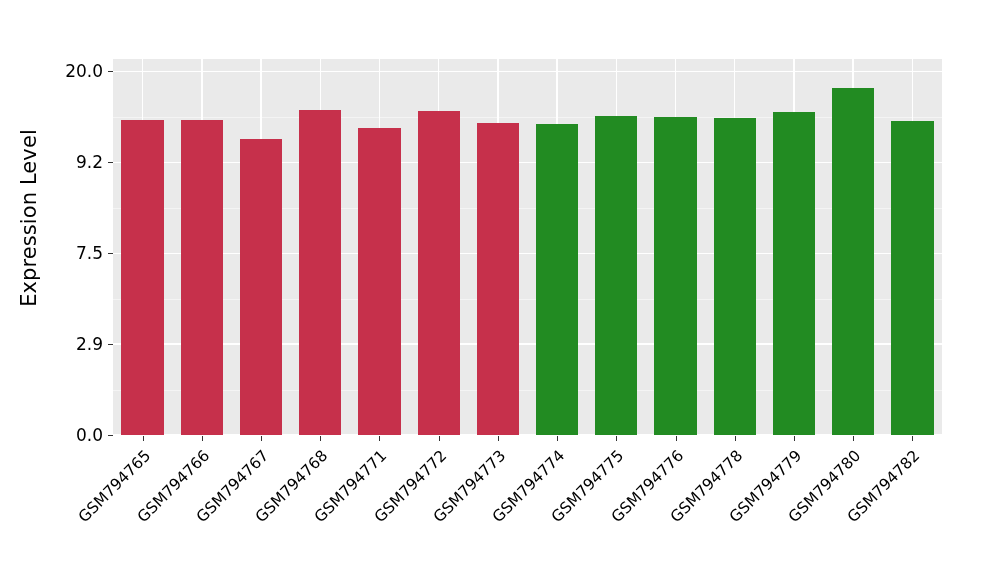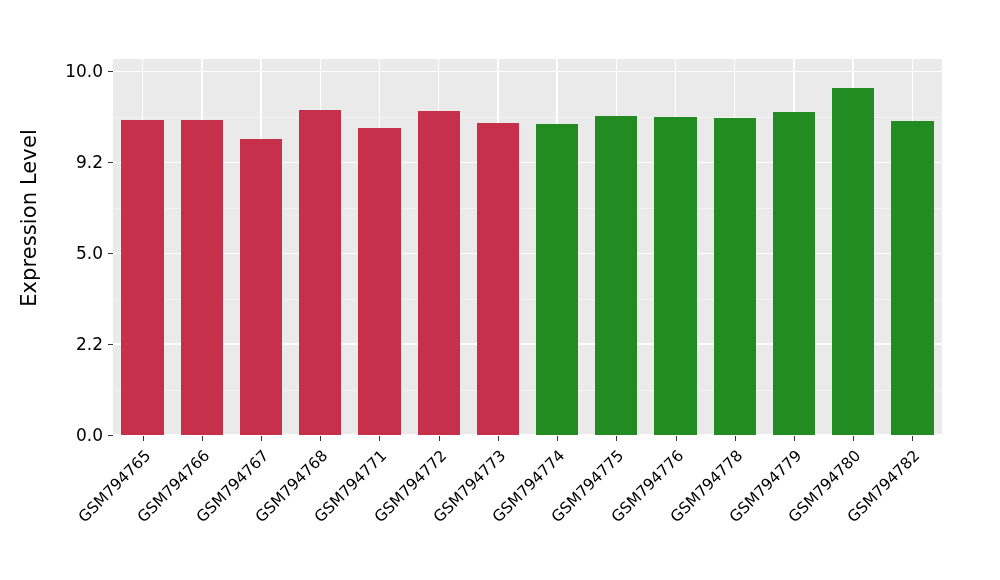--- a/index.html
+++ b/index.html
@@ -154,33 +154,33 @@
   <div id="y-axis-title">
     <span>Expression Level</span>
   </div>
 
   <div id="y-axis">
       <div class="y-tick" style="top: 376px;">
         <div class="y-tick-label">0.0</div>
         <div class="y-tick-mark"></div>
       </div>
       <div class="y-tick" style="top: 285.179px;">
-        <div class="y-tick-label">2.2</div>
+        <div class="y-tick-label">2.9</div>
         <div class="y-tick-mark"></div>
       </div>
       <div class="y-tick" style="top: 194.357px;">
-        <div class="y-tick-label">5.0</div>
+        <div class="y-tick-label">7.5</div>
         <div class="y-tick-mark"></div>
       </div>
       <div class="y-tick" style="top: 103.536px;">
         <div class="y-tick-label">9.2</div>
         <div class="y-tick-mark"></div>
       </div>
       <div class="y-tick" style="top: 12.715px;">
-        <div class="y-tick-label">10.0</div>
+        <div class="y-tick-label">20.0</div>
         <div class="y-tick-mark"></div>
       </div>
     </div>
 
   <div id="panel">
       <div class="grid-minor-h" style="top: 330.589px;"></div>
       <div class="grid-minor-h" style="top: 239.768px;"></div>
       <div class="grid-minor-h" style="top: 148.947px;"></div>
       <div class="grid-minor-h" style="top: 58.1256px;"></div>
       <div class="grid-major-h" style="top: 375.3px;"></div>

